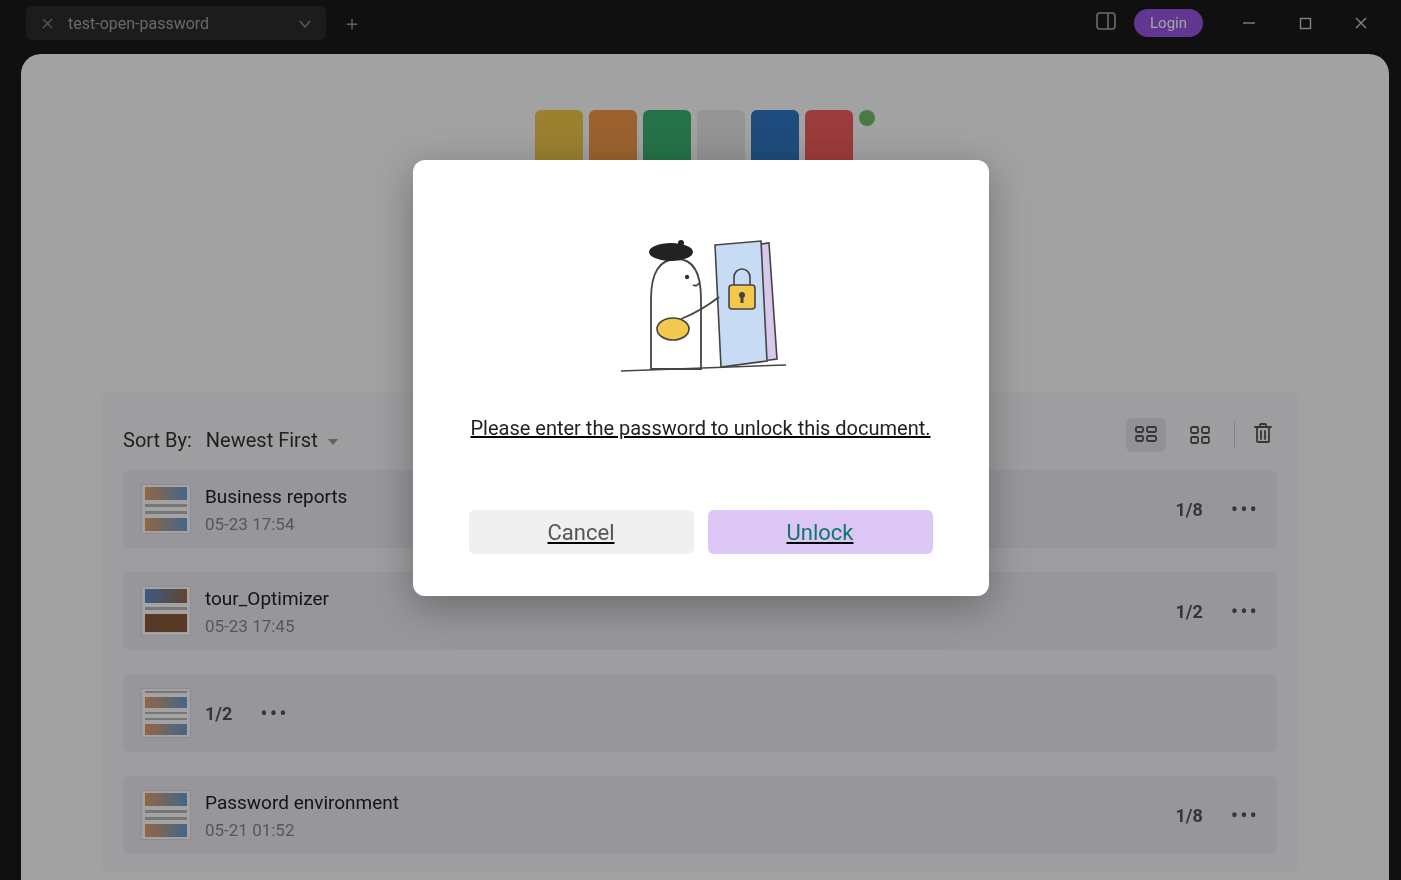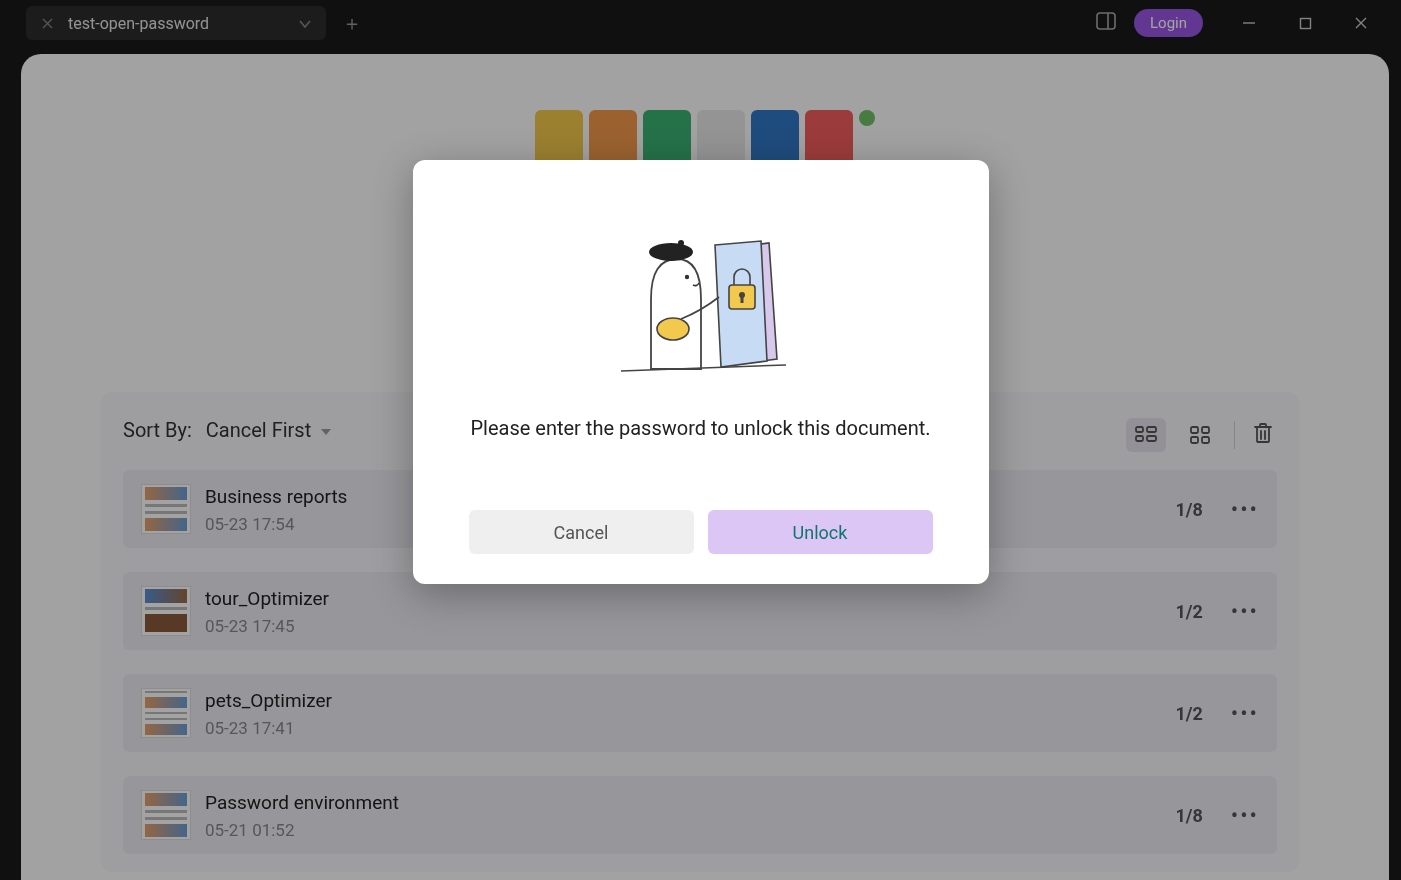--- a/index.html
+++ b/index.html
@@ -3,38 +3,38 @@
   <meta charset="utf-8">
   <style>
     * { box-sizing: border-box; margin: 0; padding: 0; font-family: -apple-system, BlinkMacSystemFont, "Segoe UI", Roboto, sans-serif; }
     body { width: 1401px; height: 880px; background: #1a1a1a; overflow: hidden; }
     
     
     .titlebar { height: 46px; background: #1a1a1a; display: flex; align-items: center; padding: 0 12px; }
     .tab-group { display: flex; align-items: center; gap: 0; margin-left: 14px; }
     .tab { background: #2d2d2d; border-radius: 6px; height: 34px; display: flex; align-items: center; padding: 0 14px; gap: 14px; min-width: 300px; }
     .tab-close { width: 14px; height: 14px; color: #888; display: flex; align-items: center; justify-content: center; cursor: pointer; }
-    .tab-title { color: #e5e5e5; font-size: 16px; flex: 1; }
+    .tab-title { color: #a3a3a3; font-size: 16px; flex: 1; }
     .tab-chevron { color: #888; }
     .tab-new { color: #999; margin-left: 16px; font-size: 20px; cursor: pointer; }
     .titlebar-right { margin-left: auto; display: flex; align-items: center; gap: 18px; }
     .panels-icon { color: #aaa; }
     .login-btn { background: #9956e3; color: #fff; border-radius: 16px; padding: 5px 16px; font-size: 15px; cursor: pointer; text-align: center; }
     .win-controls { display: flex; align-items: center; gap: 0; }
     .win-btn { width: 56px; height: 46px; display: flex; align-items: center; justify-content: center; color: #ccc; cursor: pointer; }
     
     
     .content { position: absolute; top: 54px; left: 21px; right: 12px; bottom: 0; background: #fdfdfd; border-radius: 20px 20px 0 0; overflow: hidden; }
     .banner { height: 290px; display: flex; align-items: flex-start; justify-content: center; padding-top: 56px; }
     .banner-art { display: flex; gap: 6px; }
     .art-letter { width: 48px; height: 70px; border-radius: 6px; }
     
     
     .docs-panel { position: absolute; top: 338px; left: 80px; right: 90px; background: #f8f7fa; border-radius: 10px; padding: 18px 22px; }
-    .docs-header { display: flex; align-items: flex-start; padding: 8px 0 18px; }
+    .docs-header { display: flex; align-items: flex-end; padding: 8px 0 18px; }
     .sort-label { font-size: 20px; color: #333; }
     .sort-value { font-size: 20px; color: #333; margin-left: 14px; display: flex; align-items: center; gap: 8px; cursor: pointer; }
     .sort-chevron { color: #888; }
     .view-controls { margin-left: auto; display: flex; align-items: center; gap: 14px; }
     .view-btn { width: 40px; height: 34px; display: flex; align-items: center; justify-content: center; border-radius: 6px; color: #555; cursor: pointer; }
     .view-btn.active { background: #e6e3ec; }
     .divider { width: 1px; height: 28px; background: #d0d0d0; }
     .trash-btn { color: #555; cursor: pointer; padding: 0 4px; }
     
     
@@ -44,27 +44,27 @@
     .doc-thumb .t-line { height: 3px; background: #bbb; margin: 2px 3px; }
     .doc-thumb .t-img { height: 14px; background: linear-gradient(90deg, #e8a068, #6a9ed8); margin: 2px 3px; }
     .doc-info { flex: 1; display: flex; flex-direction: column; gap: 6px; }
     .doc-name { font-size: 19px; color: #222; }
     .doc-date { font-size: 17px; color: #888; }
     .doc-pages { font-size: 18px; color: #555; margin-right: 14px; font-weight: bold; }
     .doc-menu { color: #555; cursor: pointer; font-size: 22px; letter-spacing: 2px; }
     
     
     .overlay { position: absolute; inset: 0; background: rgba(0,0,0,0.36); z-index: 50; }
-    .modal { position: absolute; top: 160px; left: 50%; transform: translateX(-50%); width: 576px; background: #fff; border-radius: 12px; padding: 54px 56px 30px; z-index: 60; box-shadow: 0 10px 40px rgba(0,0,0,0.3); }
+    .modal { position: absolute; top: 160px; left: 50%; transform: translateX(-50%); width: 576px; background: #fff; border-radius: 12px; padding: 54px 56px 42px; z-index: 60; box-shadow: 0 10px 40px rgba(0,0,0,0.3); text-decoration: underline; }
     .modal-illustration { height: 180px; display: flex; align-items: center; justify-content: center; margin-bottom: 20px; }
     .modal-msg { font-size: 20px; color: #222; text-align: center; line-height: 1.4; margin-bottom: 36px; }
     .modal-input { width: 100%; height: 50px; border: 1px solid #bbb; border-radius: 4px; padding: 0 12px; font-size: 19px; color: #333; outline: none; }
     .modal-input::placeholder { color: #999; }
     .modal-actions { display: flex; gap: 14px; margin-top: 68px; }
-    .modal-btn { flex: 1; height: 44px; border-radius: 6px; font-size: 18px; display: flex; align-items: center; justify-content: center; cursor: pointer; border: none; }
+    .modal-btn { flex: 1; height: 44px; border-radius: 6px; font-size: 22px; display: flex; align-items: center; justify-content: center; cursor: pointer; border: none; }
     .btn-cancel { background: #efefef; color: #555; }
     .btn-unlock { background: #dcc6f5; color: #0f766e; }
   </style>
 </head>
 <body>
 
 <div class="titlebar">
   <div class="tab-group">
     <div class="tab">
       <span class="tab-close">
@@ -119,21 +119,21 @@
       <div class="art-letter" style="background:#3178c6"></div>
       <div class="art-letter" style="background:#f55d5d"></div>
       <div class="art-letter" style="background:#6fc068;width:16px;height:16px;border-radius:50%;align-self:flex-start"></div>
     </div>
   </div>
 
   <div class="docs-panel">
     <div class="docs-header">
       <span class="sort-label">Sort By:</span>
       <span class="sort-value">
-        <span>Cancel First</span>
+        <span>Newest First</span>
         <span class="sort-chevron">
           <svg width="14" height="10" viewBox="0 0 14 10">
               <path d="M2 2 L7 8 L12 2" fill="#999"></path>
             </svg>
         </span>
       </span>
       <div class="view-controls">
         <span class="view-btn active">
           <svg width="22" height="18" viewBox="0 0 22 18">
               <rect x="1" y="1" width="7" height="5" rx="1.5" stroke="currentColor" stroke-width="1.8" fill="none"></rect>
@@ -188,24 +188,20 @@
         <span class="doc-menu">•••</span>
       </div>
       <div class="doc-row">
         <div class="doc-thumb">
             <div class="t-line"></div>
             <div class="t-img"></div>
             <div class="t-line"></div>
             <div class="t-line"></div>
             <div class="t-img"></div>
           </div>
-        <div class="doc-info">
-          <span class="doc-name">pets_Optimizer</span>
-          <span class="doc-date">05-23 17:41</span>
-        </div>
         <span class="doc-pages">1/2</span>
         <span class="doc-menu">•••</span>
       </div>
       <div class="doc-row">
         <div class="doc-thumb">
             <div class="t-img"></div>
             <div class="t-line"></div>
             <div class="t-line"></div>
             <div class="t-img"></div>
           </div>

